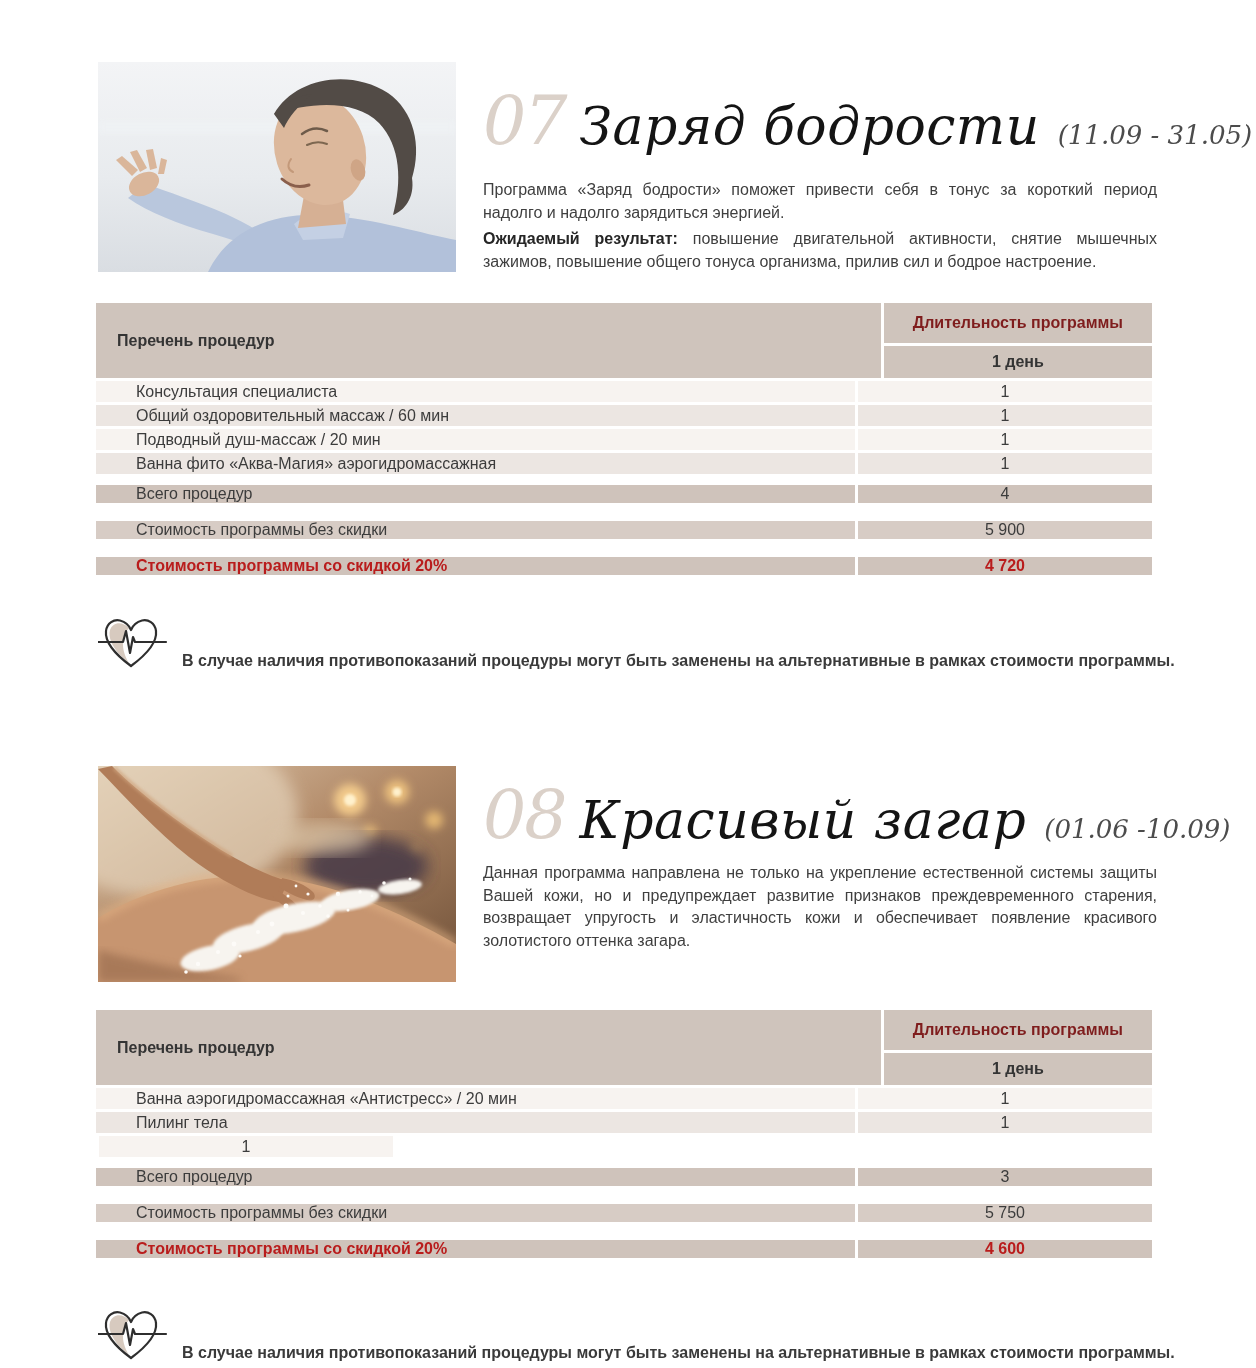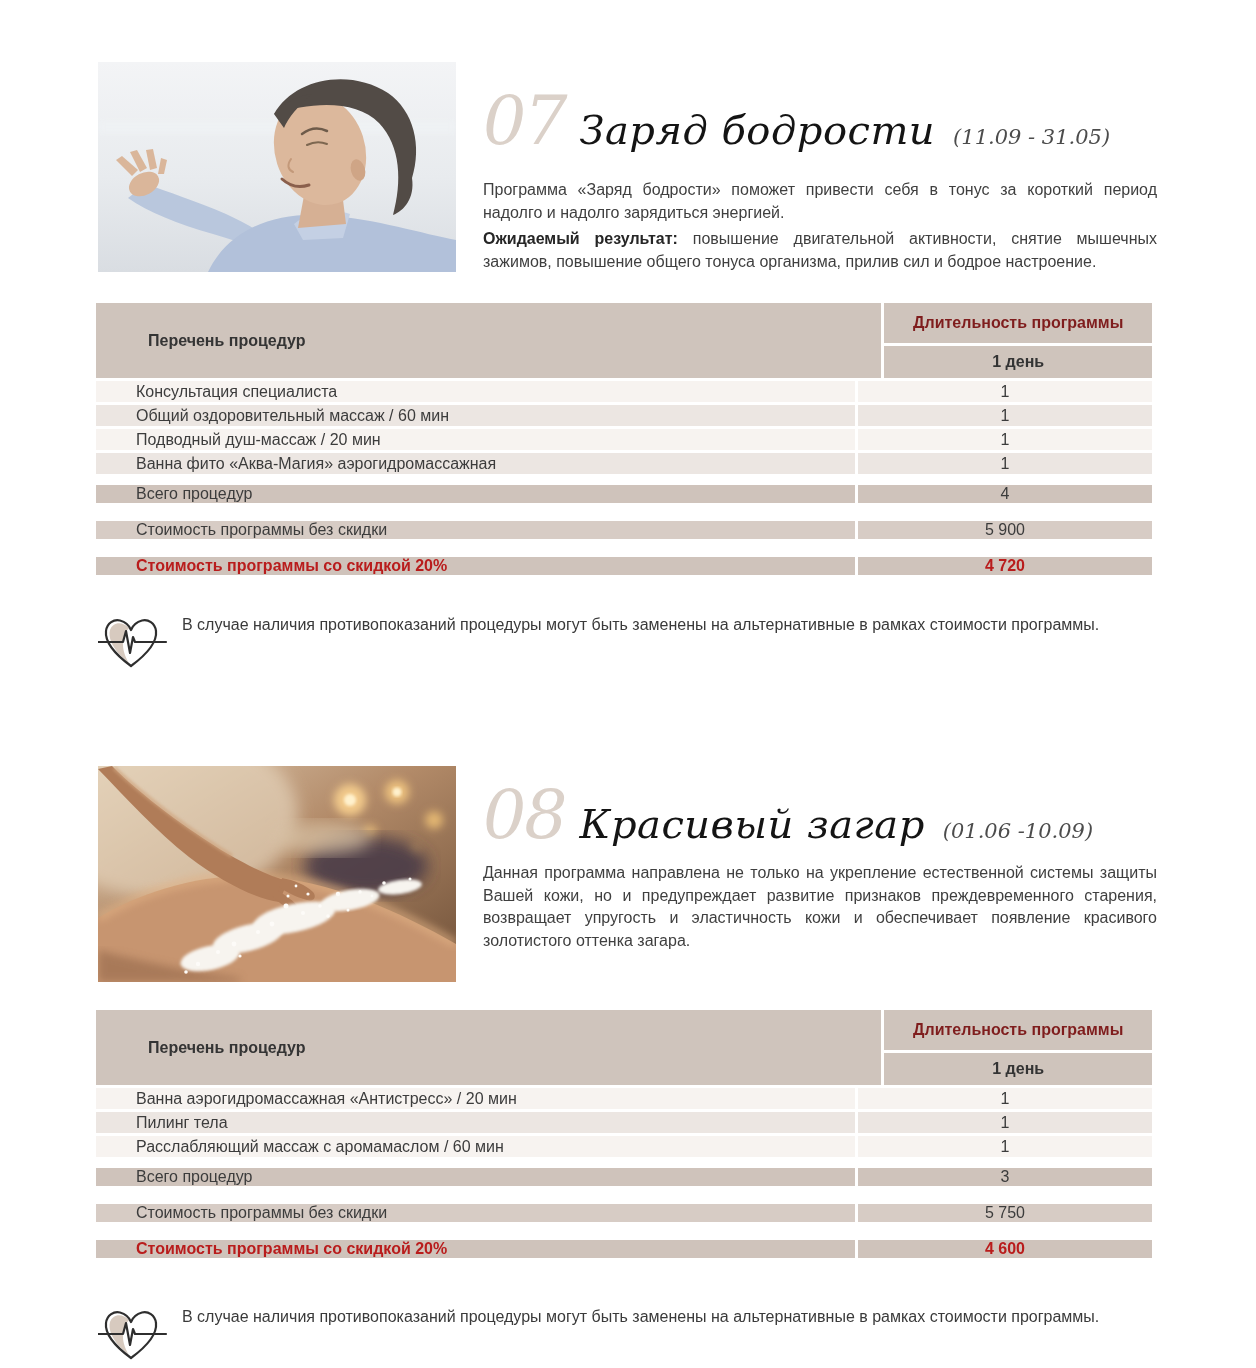--- a/index.html
+++ b/index.html
@@ -14,53 +14,53 @@
   .photo svg { display:block; }
 
   
   .heading { position:absolute; display:flex; align-items:baseline; white-space:nowrap; }
   .heading .num {
     font-family:"DejaVu Serif", serif; font-style:italic; font-weight:400;
     font-size:68px; line-height:.85; color:#dbd1c9; letter-spacing:-2px;
   }
   .heading .title {
     font-family:"DejaVu Serif", serif; font-style:italic; font-weight:500;
-    font-size:40px; color:#141414; margin-left:14px; letter-spacing:.5px;
+    font-size:52px; color:#141414; margin-left:14px; letter-spacing:.5px;
   }
   .heading .dates {
     font-family:"DejaVu Serif", serif; font-style:italic;
-    font-size:21px; color:#4c4c4c; margin-left:18px;
+    font-size:26px; color:#4c4c4c; margin-left:18px;
   }
 
   .para { position:absolute; width:674px; font-size:16px; line-height:1.42;
           text-align:justify; color:#3f3f3f; }
   .para b { color:#262626; }
 
   
   .tbl { position:absolute; left:96px; width:1056px; font-size:16px; }
   .thead { display:flex; height:75px; margin-bottom:3px; }
   .th-left { width:858px; background:#cfc4bc; display:flex; align-items:center;
-             padding-left:52px; font-weight:bold; color:#343434; }
+             padding-left:21px; font-weight:bold; color:#343434; }
   .th-right { width:294px; margin-left:3px; display:flex; flex-direction:column; }
   .th-top { height:40px; background:#cfc4bc; margin-bottom:3px; display:flex;
             align-items:center; justify-content:center; font-weight:bold; color:#7f1d1d; }
   .th-bottom { flex:1; background:#cfc4bc; display:flex; align-items:center;
                justify-content:center; font-weight:bold; color:#343434; }
   .tr { display:flex; height:21px; margin-bottom:3px; }
   .tr .l { width:759px; display:flex; align-items:center; padding-left:40px; }
   .tr .r { width:294px; margin-left:3px; display:flex; align-items:center; justify-content:center; }
   .tr.light .l, .tr.light .r { background:#f7f3f0; }
   .tr.alt .l,   .tr.alt .r   { background:#ece6e2; }
   .tr.total, .tr.price, .tr.disc { height:33px;align-items:center; }
   .tr.total .l, .tr.total .r { background:#cfc3bb; }
   .tr.price .l, .tr.price .r { background:#d7ccc5; }
   .tr.disc .l,  .tr.disc .r  { background:#cfc3bb; font-weight:bold; color:#b91c1c; }
 
   
-  .note { position:absolute; display:flex; align-items:flex-start; }
+  .note { position:absolute; display:flex; align-items:flex-end;font-weight:bold; }
   .note .txt { font-size:16px; color:#3a3a3a; margin-left:14px; white-space:nowrap; }
 </style>
 </head>
 <body>
 
 <div>
 
   <div class="photo" style="left:98px; top:62px; width:358px; height:210px;">
     <svg viewBox="0 0 358 210" width="358" height="210" preserveAspectRatio="none">
       <defs>
@@ -258,21 +258,20 @@
     </div>
     <div class="tr light">
       <div class="l">Ванна аэрогидромассажная «Антистресс» / 20 мин</div>
       <div class="r">1</div>
     </div>
     <div class="tr alt">
       <div class="l">Пилинг тела</div>
       <div class="r">1</div>
     </div>
     <div class="tr light">
-      <div class="l">Расслабляющий массаж с аромамаслом / 60 мин</div>
       <div class="r">1</div>
     </div>
     <div class="tr total">
       <div class="l">Всего процедур</div>
       <div class="r">3</div>
     </div>
     <div class="tr price">
       <div class="l">Стоимость программы без скидки</div>
       <div class="r">5 750</div>
     </div>

